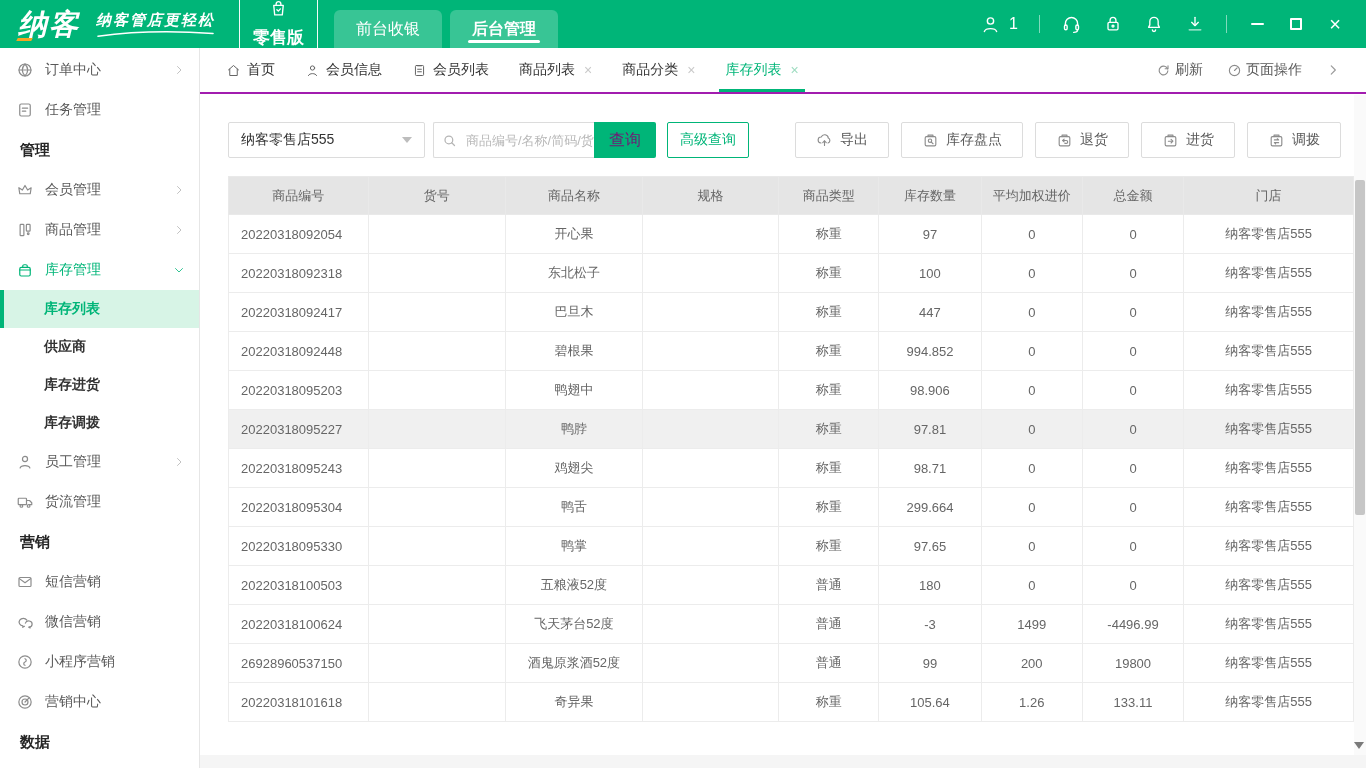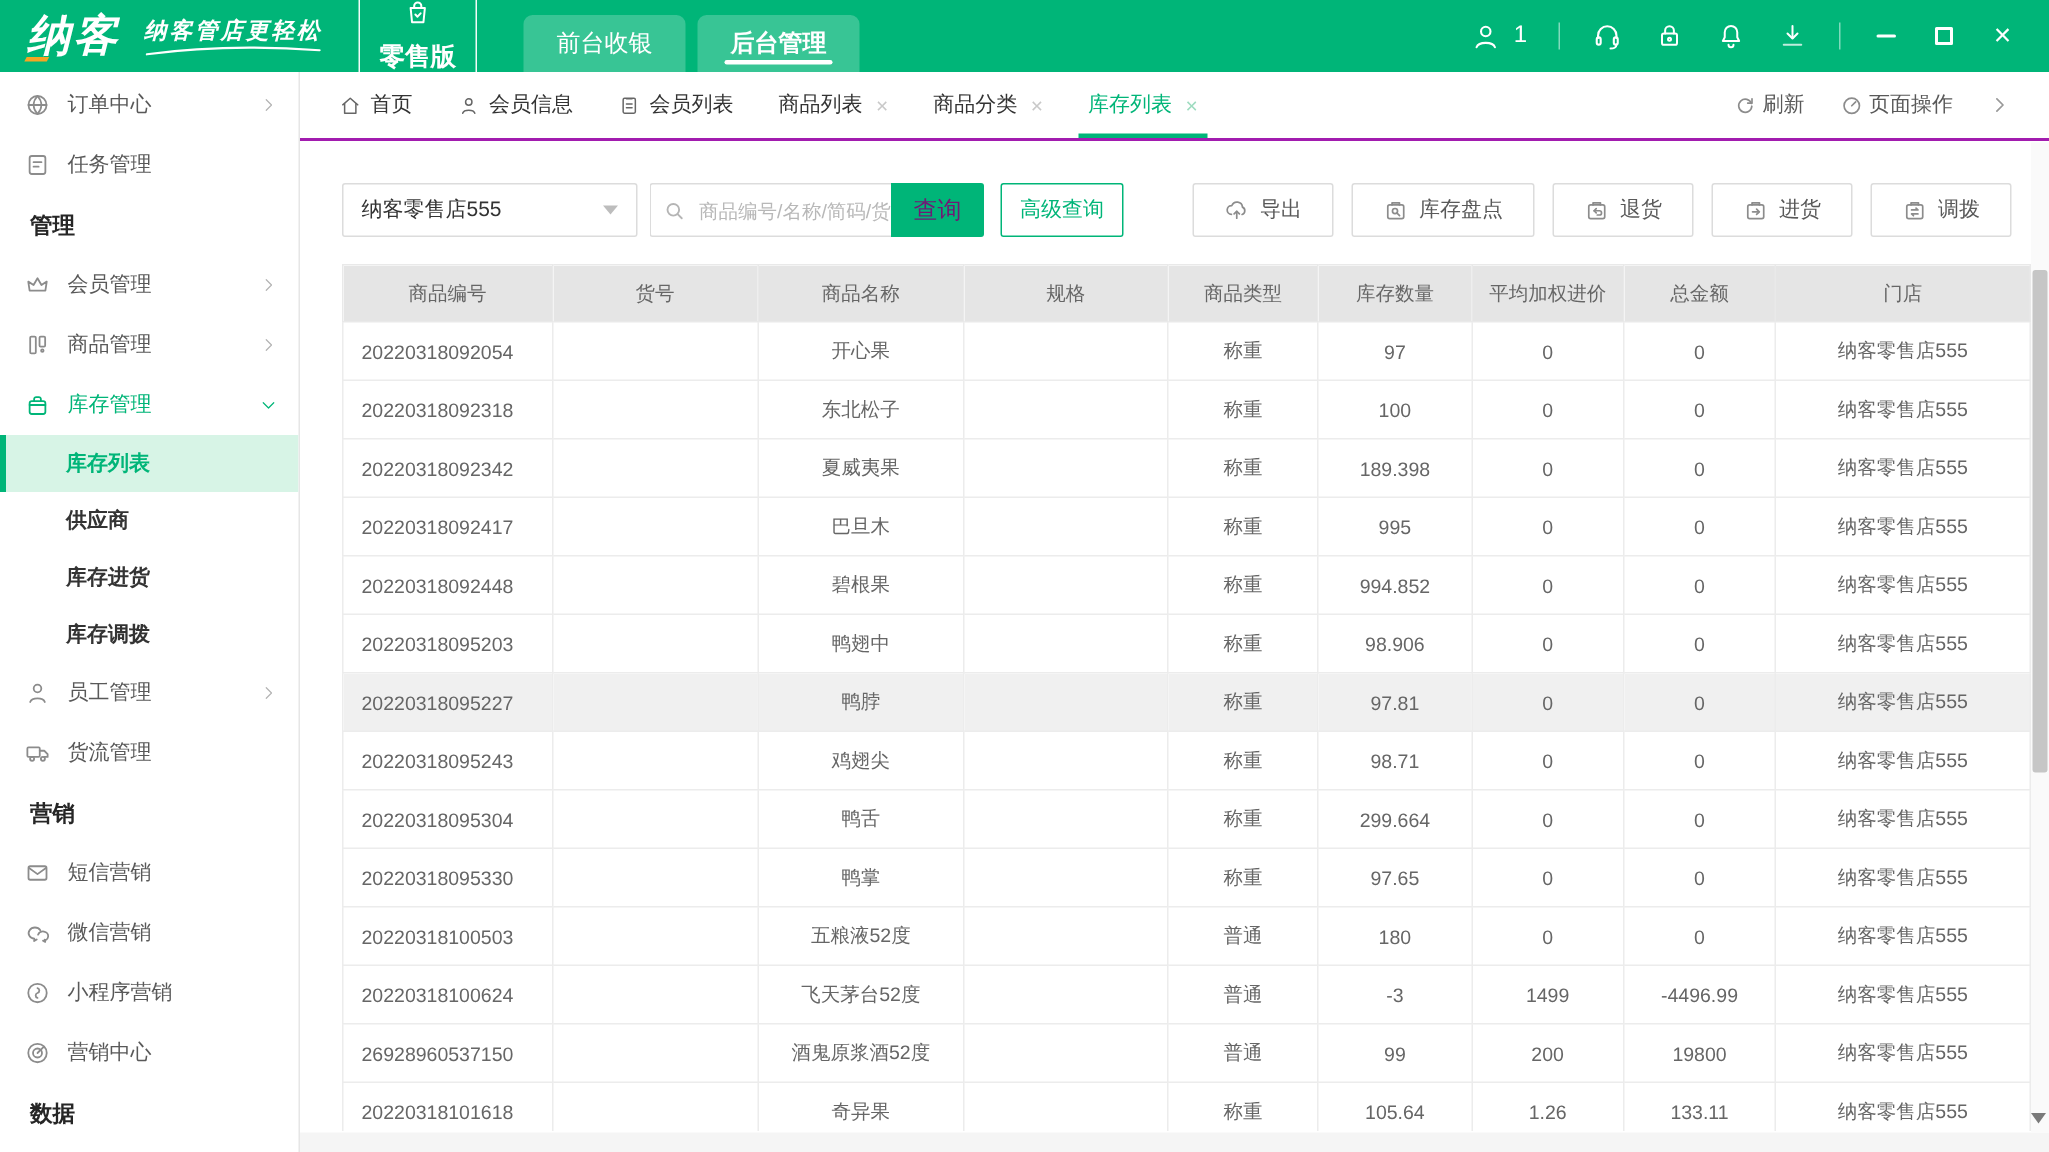--- a/index.html
+++ b/index.html
@@ -7,21 +7,21 @@
   body { font-family: "Liberation Sans", "DejaVu Sans", sans-serif; }
   .app { width:1366px; height:768px; overflow:hidden; background:#fff; position:relative; }
 
   
   .topbar { height:48px; background:#00b578; display:flex; align-items:center; color:#fff; padding-left:18px; position:relative; }
   .logo { font-size:29px; font-weight:900; font-style:italic; letter-spacing:2px; position:relative; line-height:48px; }
   .logo-accent { position:absolute; left:-1px; bottom:7px; width:15px; height:3px; background:#f5a623; transform:skewX(-28deg); }
   .tagline { font-size:15px; font-style:italic; font-weight:600; margin-left:16px; position:relative; padding-bottom:8px; letter-spacing:2px;font-family:Liberation Mono, monospace; }
   .tagline svg { position:absolute; left:0; bottom:0; width:100%; height:9px; }
   .edition-badge { display:flex; align-items:center; gap:8px; border:1px solid rgba(255,255,255,.95); border-radius:6px; padding:5px 13px; margin-left:24px; font-size:17px; font-weight:700; cursor:default;flex-direction:column; }
-  .top-nav { display:flex; margin-left:31px; height:48px; align-items:flex-end; gap:8px; }
+  .top-nav { display:flex; margin-left:16px; height:48px; align-items:flex-end; gap:8px; }
   .nav-btn { position:relative; height:38px; border-radius:6px 6px 0 0; background:rgba(255,255,255,.22); padding:0 22px; display:flex; align-items:center; font-size:16px; cursor:pointer; }
   .nav-btn.active { font-weight:700; }
   .nav-btn.active::after { content:""; position:absolute; left:18px; right:18px; bottom:5px; height:3px; background:#fff; border-radius:2px; }
   .top-actions { margin-left:auto; display:flex; align-items:center; gap:21px; padding-right:22px; }
   .top-actions svg { display:block; }
   .user-count { font-size:16px; margin-left:-13px; }
   .tb-divider { width:1px; height:18px; background:rgba(255,255,255,.5); }
   .win-btn { display:flex; align-items:center; justify-content:center; width:18px; height:18px; cursor:pointer; }
   .min-glyph { width:13px; height:2px; background:#fff; border-radius:1px; }
   .max-glyph { width:12px; height:12px; border:2px solid #fff; border-radius:1px; }
@@ -447,37 +447,26 @@
                   <td></td>
                   <td>东北松子</td>
                   <td></td>
                   <td>称重</td>
                   <td>100</td>
                   <td>0</td>
                   <td>0</td>
                   <td>纳客零售店555</td>
                 </tr>
                 <tr>
-                  <td class="al">20220318092342</td>
-                  <td></td>
-                  <td>夏威夷果</td>
-                  <td></td>
-                  <td>称重</td>
-                  <td>189.398</td>
-                  <td>0</td>
-                  <td>0</td>
-                  <td>纳客零售店555</td>
-                </tr>
-                <tr>
                   <td class="al">20220318092417</td>
                   <td></td>
                   <td>巴旦木</td>
                   <td></td>
                   <td>称重</td>
-                  <td>995</td>
+                  <td>447</td>
                   <td>0</td>
                   <td>0</td>
                   <td>纳客零售店555</td>
                 </tr>
                 <tr>
                   <td class="al">20220318092448</td>
                   <td></td>
                   <td>碧根果</td>
                   <td></td>
                   <td>称重</td>

